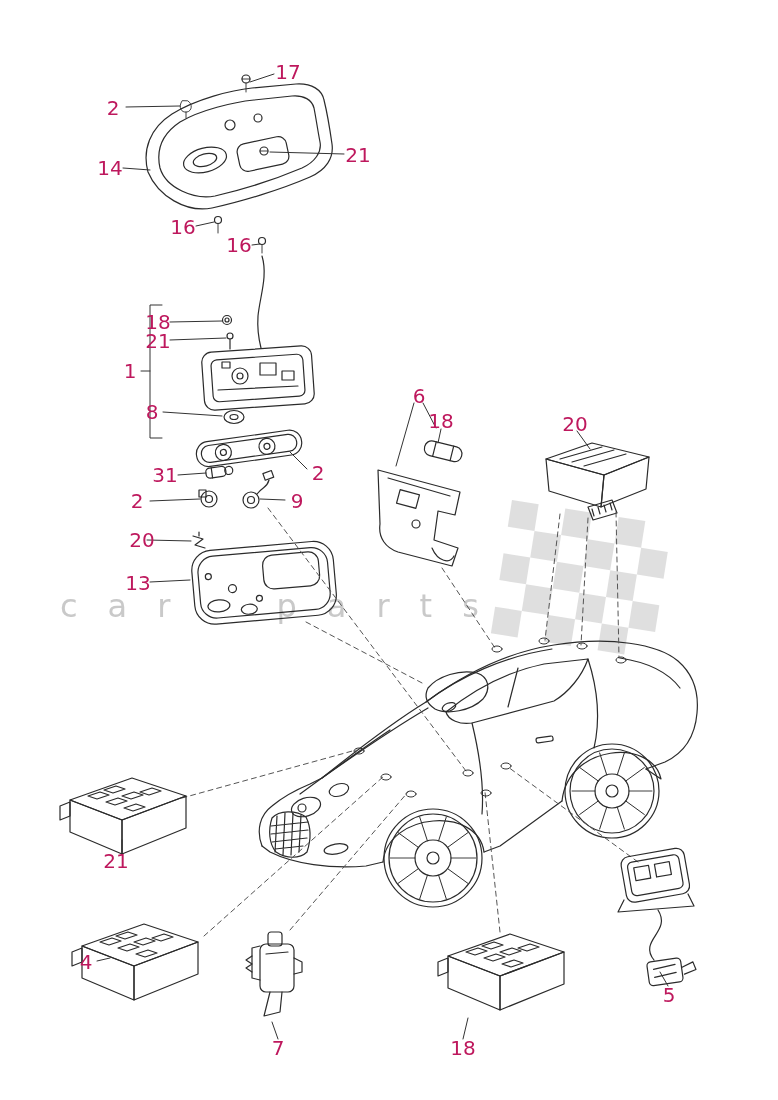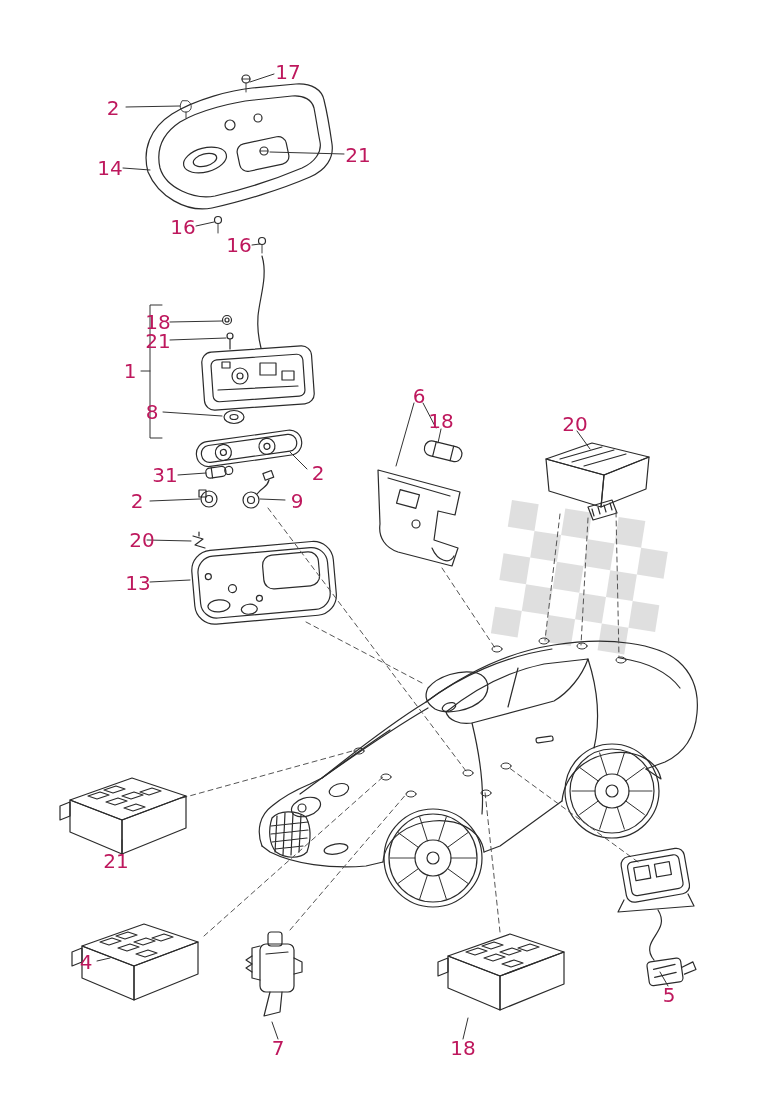--- a/index.html
+++ b/index.html
@@ -20,20 +20,21 @@
   .diagram .locs ellipse{stroke:#333;stroke-width:1;}
   .diagram .fine path,.diagram .fine line{stroke-width:.9;}
   .callout{position:absolute;z-index:2;transform:translate(-50%,-50%);
            font-size:20px;line-height:1;color:#be185d;}
 </style>
 </head>
 <body>
 
 <div class="stage">
 
+  <div class="wm-sub">car parts</div>
 
   <svg class="diagram" width="778" height="1100" viewBox="0 0 778 1100">
 
     <g class="flag" transform="translate(512,500) rotate(9)">
       <rect x="0" y="0" width="27" height="27"></rect>
         <rect x="54" y="0" width="27" height="27"></rect>
         <rect x="108" y="0" width="27" height="27"></rect>
       <rect x="27" y="27" width="27" height="27"></rect>
         <rect x="81" y="27" width="27" height="27"></rect>
         <rect x="135" y="27" width="27" height="27"></rect>

